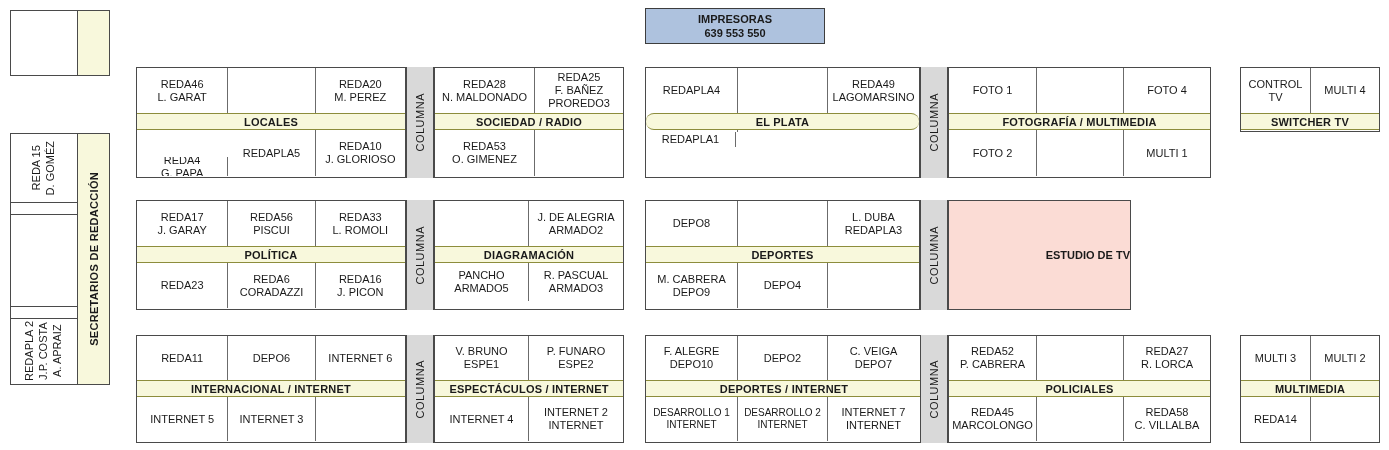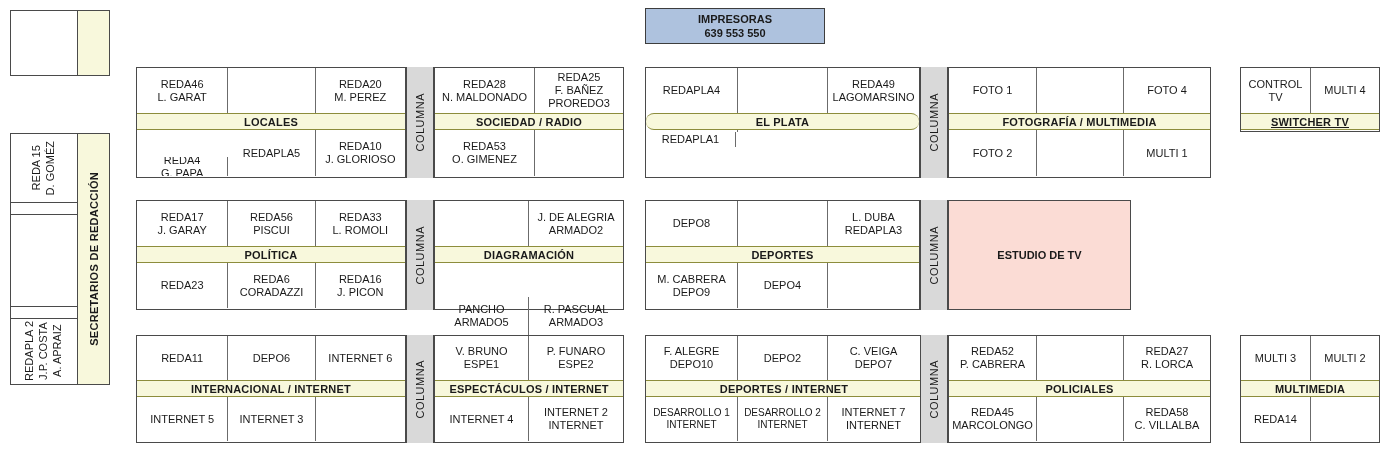--- a/index.html
+++ b/index.html
@@ -49,21 +49,21 @@
     position:absolute;box-sizing:border-box;
     background:#aec2de;border:1.5px solid #3d3d3d;
     display:flex;flex-direction:column;align-items:center;justify-content:center;
     font-size:11px;font-weight:bold;line-height:1.3;
   }
 
   
   .studio{
     position:absolute;box-sizing:border-box;
     background:#fbdcd5;border:1.5px solid #4a4a4a;
-    display:flex;align-items:center;justify-content:center;
+    display:flex;align-items:center;justify-content:flex-end;
     font-size:11px;font-weight:bold;
   }
 
   
   .lbox{position:absolute;box-sizing:border-box;border:1.5px solid #4a4a4a;background:#fff;display:flex;}
   .lcol-white{box-sizing:border-box;display:flex;flex-direction:column;height:100%;}
   .lcell{
     box-sizing:border-box;border-bottom:1.5px solid #4a4a4a;
     display:flex;align-items:center;justify-content:center;
   }
@@ -196,21 +196,21 @@
     <div class="cell" style="width:87px;"></div>
     <div class="cell" style="width:86px;">MULTI 1</div>
   </div>
 </div>
 
 <div class="group" style="left:1240px;top:67px;width:140px;height:65px;">
   <div class="grow" style="height:45px;">
     <div class="cell" style="width:70px;">CONTROL TV</div>
     <div class="cell" style="width:68px;">MULTI 4</div>
   </div>
-  <div class="band" style="height:17px;text-decoration:underline;">SWITCHER TV</div>
+  <div class="band" style="height:17px;">SWITCHER TV</div>
 </div>
 
 <div class="group" style="left:136px;top:200px;width:270px;height:110px;">
   <div class="grow" style="height:45px;">
     <div class="cell" style="width:92px;">REDA17
 J. GARAY</div>
     <div class="cell" style="width:88px;">REDA56
 PISCUI</div>
     <div class="cell" style="width:90px;">REDA33
 L. ROMOLI</div>
@@ -229,21 +229,21 @@
   <span>COLUMNA</span>
 </div>
 
 <div class="group" style="left:434px;top:200px;width:190px;height:110px;">
   <div class="grow" style="height:45px;">
     <div class="cell" style="width:94px;"></div>
     <div class="cell" style="width:94px;">J. DE ALEGRIA
 ARMADO2</div>
   </div>
   <div class="band" style="height:17px;">DIAGRAMACIÓN</div>
-  <div class="grow" style="height:38px;margin-top:34px;">
+  <div class="grow" style="height:38px;">
     <div class="cell" style="width:94px;">PANCHO
 ARMADO5</div>
     <div class="cell" style="width:94px;">R. PASCUAL
 ARMADO3</div>
   </div>
 </div>
 
 <div class="group" style="left:645px;top:200px;width:275px;height:110px;">
   <div class="grow" style="height:45px;">
     <div class="cell" style="width:92px;">DEPO8</div>

